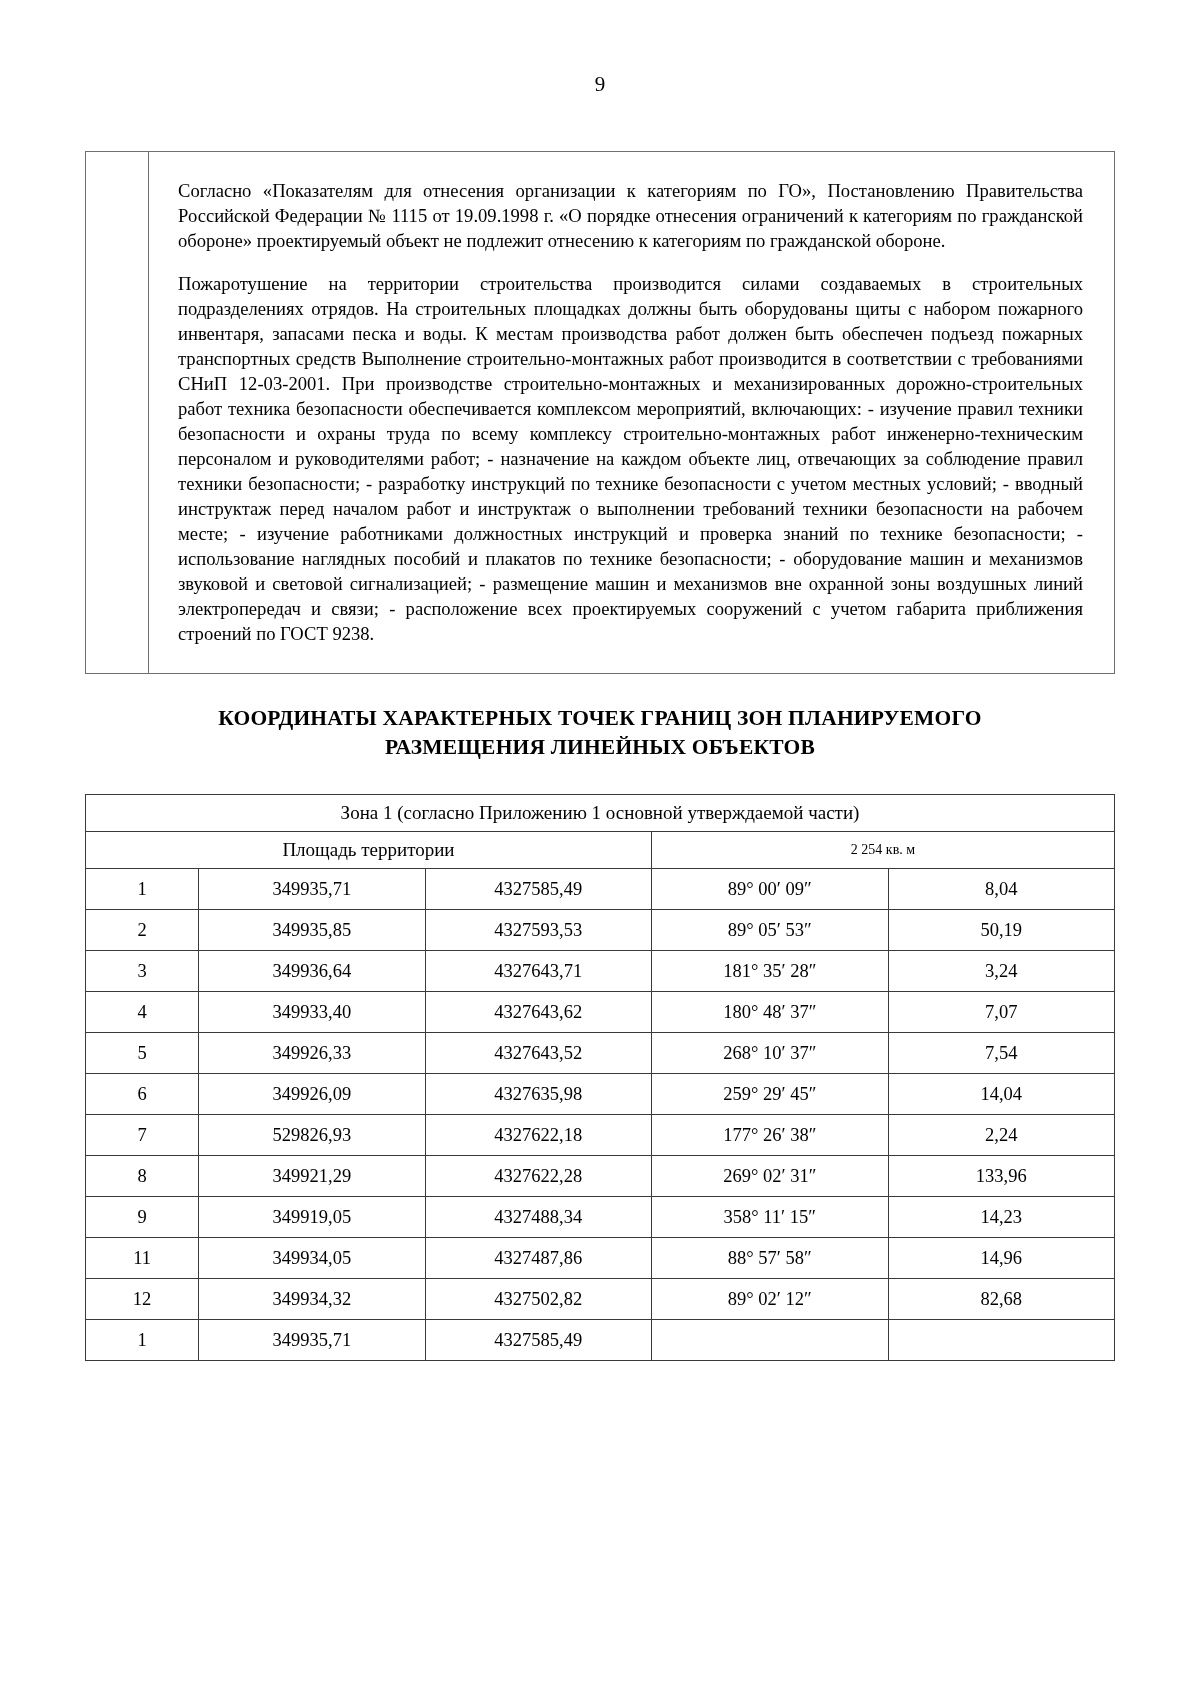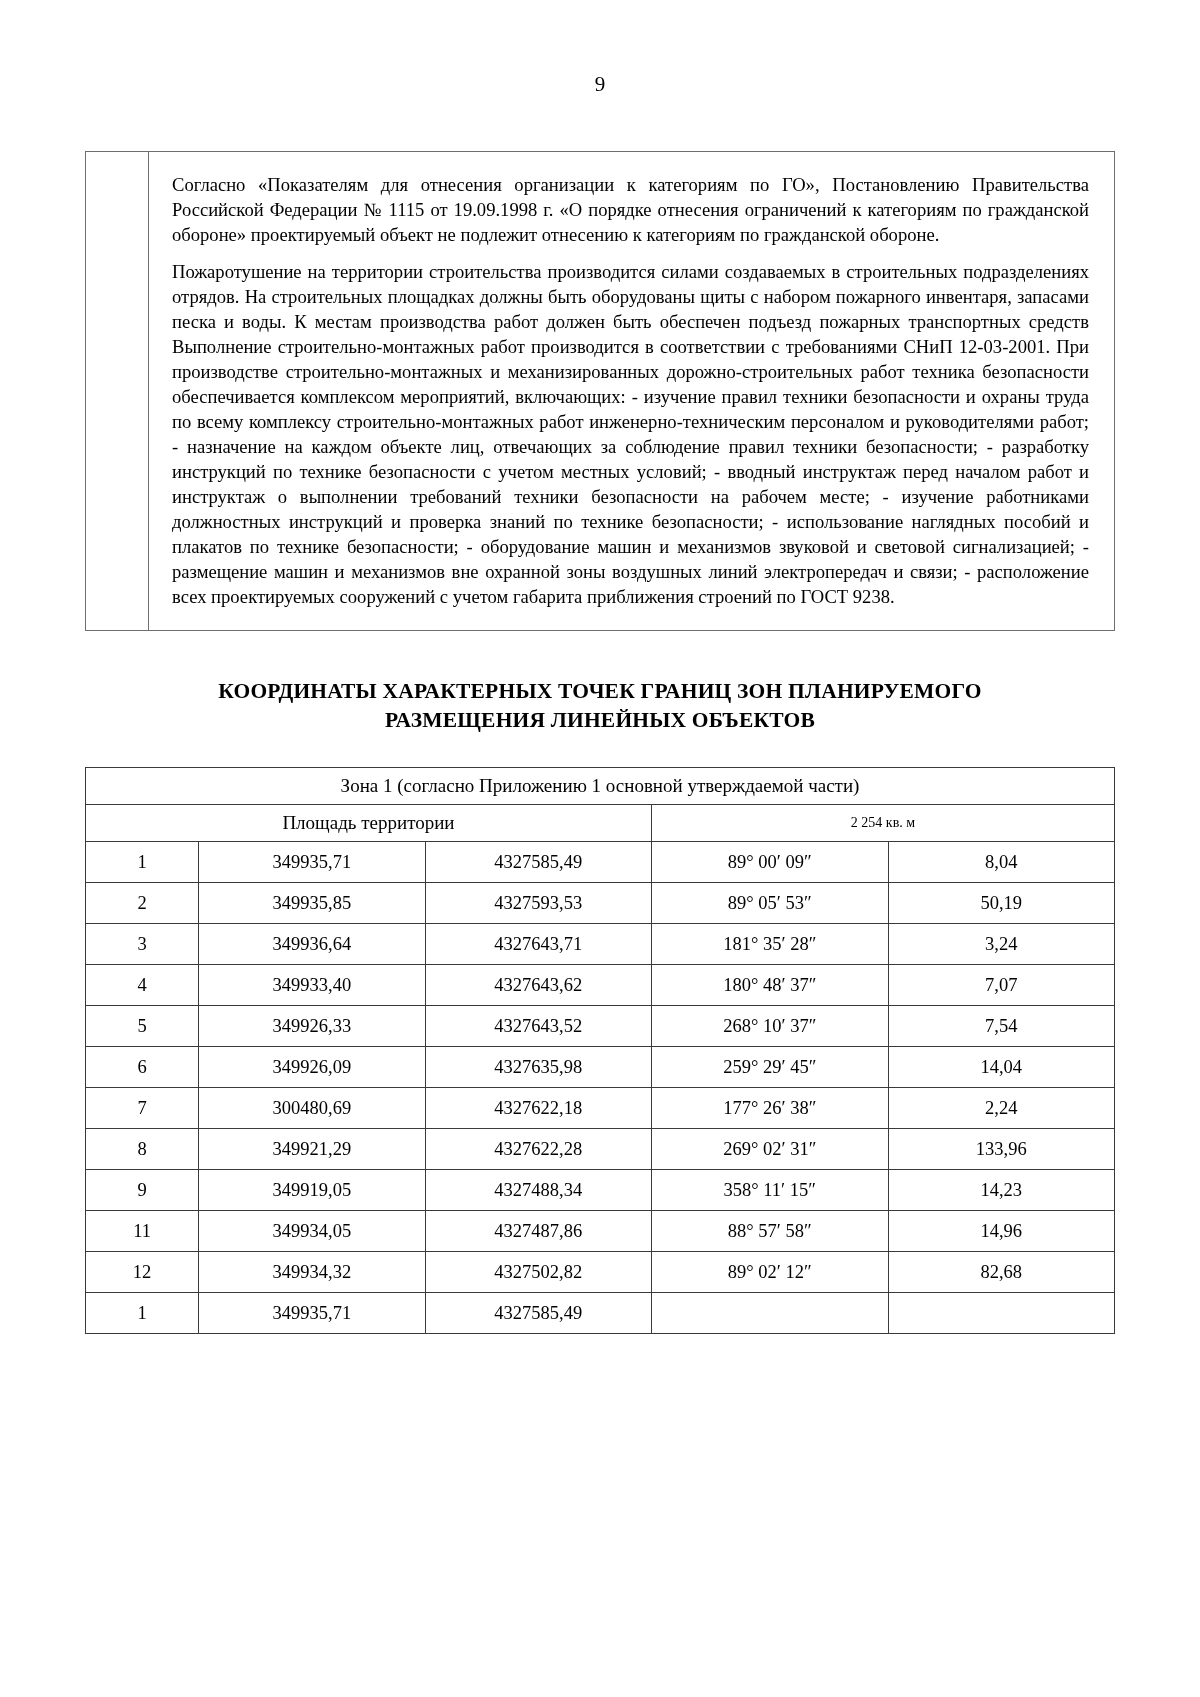--- a/index.html
+++ b/index.html
@@ -45,26 +45,26 @@
   .note-body {
     flex: 1 1 auto;
     padding: 8px 13px 9px 11px;
     font-size: 18.6px;
     line-height: 1.345;
     text-align: justify;
     text-justify: inter-word;
     hyphens: none;
   }
   .note-body p {
-    margin: 12px;
+    margin: 18px;
   }
 
   
   .section-heading {
-    margin: 46px auto 0 auto;
+    margin: 30px auto 0 auto;
     width: 860px;
     text-align: center;
     font-size: 21.5px;
     font-weight: bold;
     line-height: 1.34;
     letter-spacing: 0.2px;
   }
 
   
   .coords-table-wrap {
@@ -187,21 +187,21 @@
           </tr>
           <tr>
             <td class="data-cell">6</td>
             <td class="data-cell">349926,09</td>
             <td class="data-cell">4327635,98</td>
             <td class="data-cell">259° 29′ 45″</td>
             <td class="data-cell">14,04</td>
           </tr>
           <tr>
             <td class="data-cell">7</td>
-            <td class="data-cell">300480,69</td>
+            <td class="data-cell">529826,93</td>
             <td class="data-cell">4327622,18</td>
             <td class="data-cell">177° 26′ 38″</td>
             <td class="data-cell">2,24</td>
           </tr>
           <tr>
             <td class="data-cell">8</td>
             <td class="data-cell">349921,29</td>
             <td class="data-cell">4327622,28</td>
             <td class="data-cell">269° 02′ 31″</td>
             <td class="data-cell">133,96</td>

